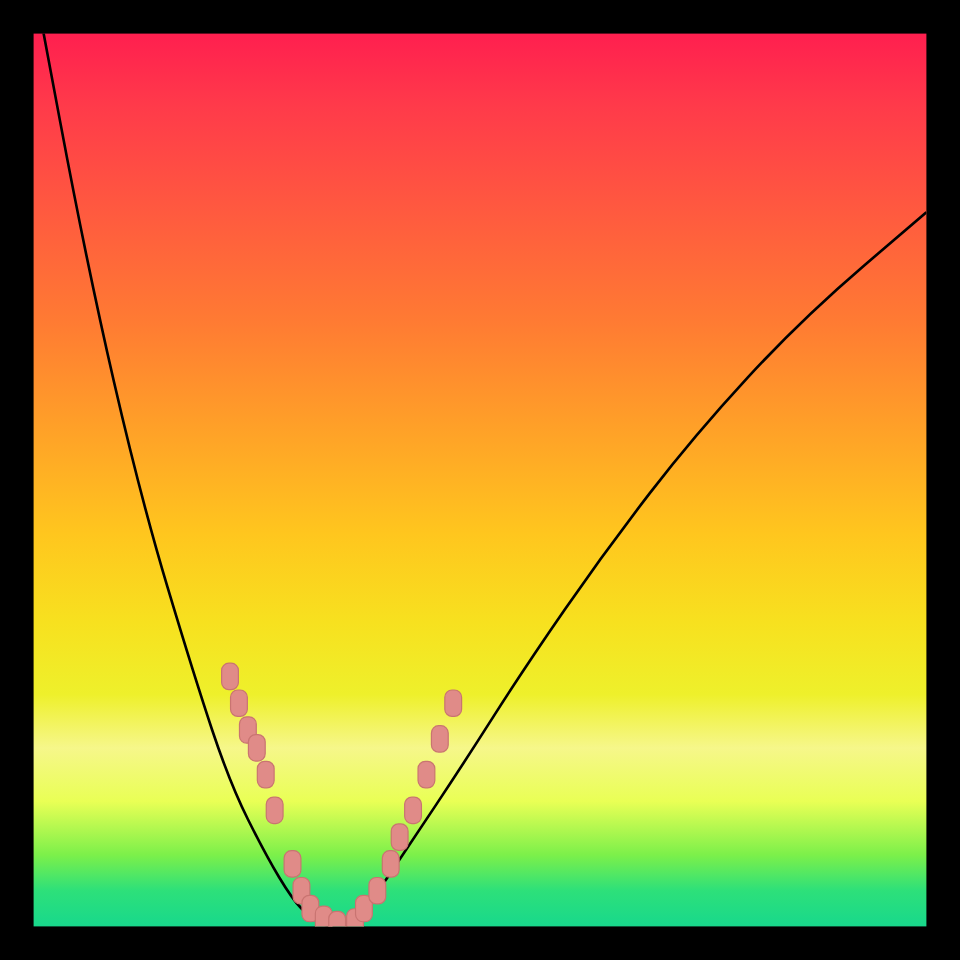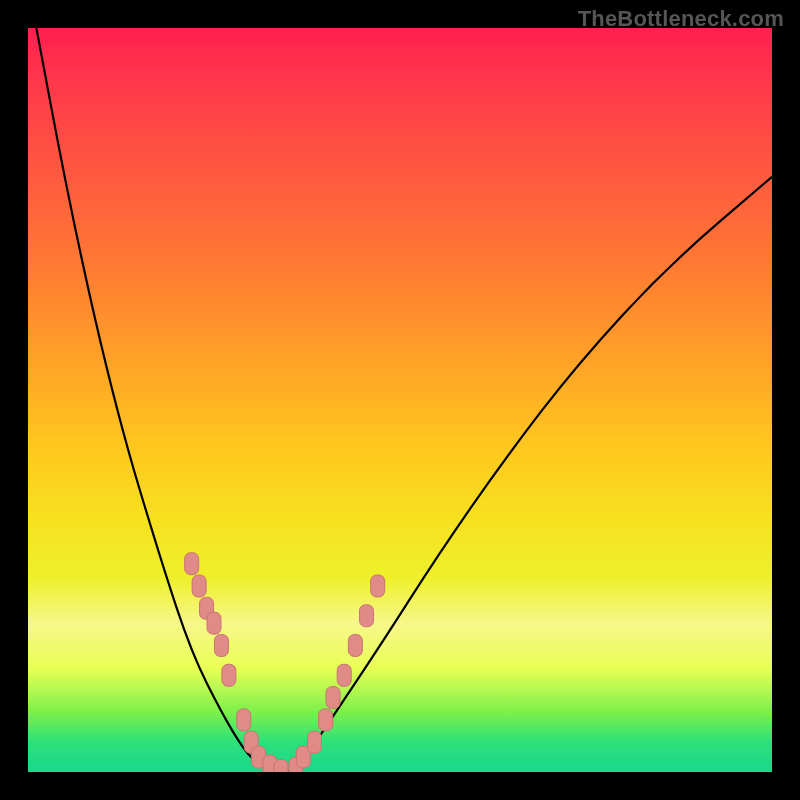--- a/index.html
+++ b/index.html
@@ -56,21 +56,20 @@
     top: 28px;
     width: 744px;
     height: 744px;
   }
 </style>
 </head>
 <body>
 
 <div class="frame">
 
-  <div class="brand">TheBottleneck.com</div>
 
   <div class="plot"></div>
 
   <svg class="overlay" viewBox="0 0 744 744" preserveAspectRatio="none">
     <g id="curves">
         <path d="M 0 -44.639999999999986 Q 0 -44.639999999999986 22.32 74.40000000000003 Q 44.64 193.44000000000005 66.96000000000001 290.16 Q 89.28 386.88 111.6 461.28 Q 133.92 535.68 148.8 580.3199999999999 Q 163.68 624.96 178.56 654.72 Q 193.44 684.48 204.6 703.0799999999999 Q 215.76 721.68 223.2 729.1199999999999 Q 230.64 736.56 238.07999999999998 740.28 T 245.52 744" fill="none" stroke="#000000" stroke-width="2.2"></path>
         <path d="M 260.4 744 Q 260.4 744 271.56 732.8399999999999 Q 282.72 721.68 297.6 699.3599999999999 Q 312.47999999999996 677.04 334.79999999999995 643.56 Q 357.12 610.08 383.16 569.1600000000001 Q 409.20000000000005 528.24 442.68000000000006 479.88 Q 476.16 431.52000000000004 513.36 383.15999999999997 Q 550.56 334.79999999999995 595.2 286.43999999999994 Q 639.84 238.07999999999998 691.9200000000001 193.43999999999997 T 744 148.79999999999995" fill="none" stroke="#000000" stroke-width="2.2"></path>
       </g>
     <g id="markers">
         <rect x="156.68" y="524.68" width="14" height="22" rx="6" ry="6" fill="#e08b88" stroke="#c97471" stroke-width="1"></rect>

